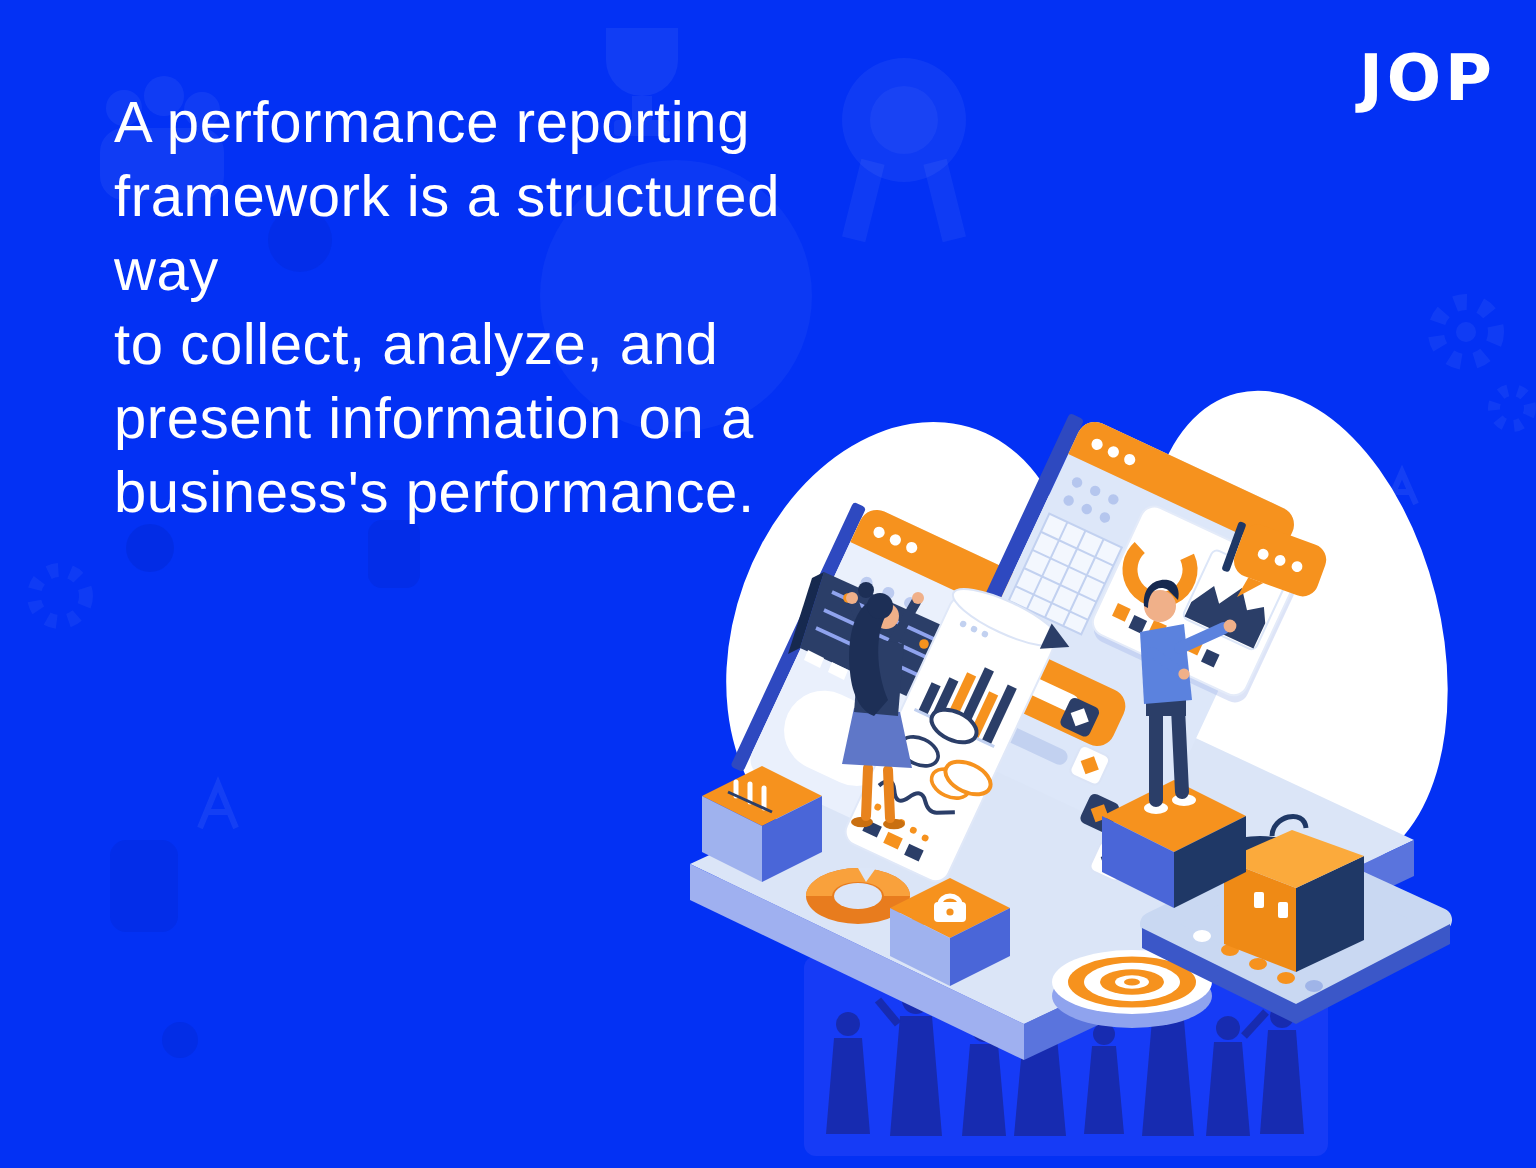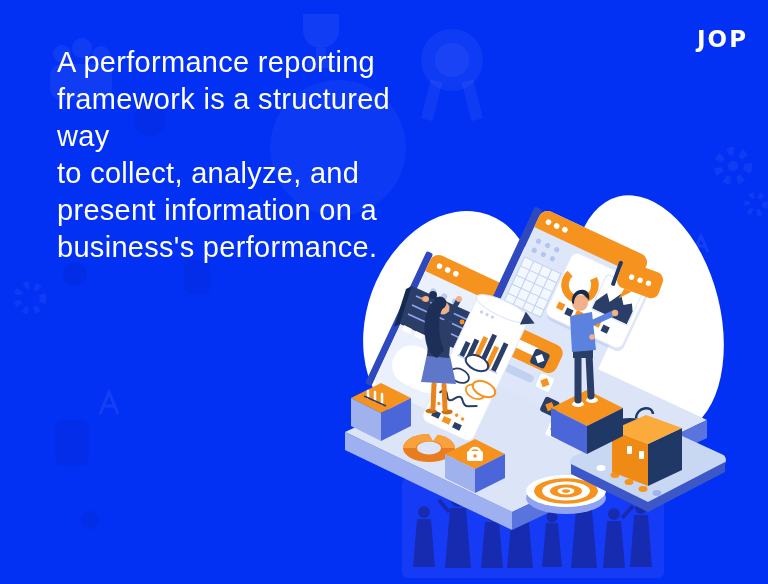--- a/index.html
+++ b/index.html
@@ -12,21 +12,21 @@
   .headline{
     position:absolute;left:57px;top:44px;width:372px;
     color:var(--text,#ffffff);
     font-size:29px;line-height:37px;letter-spacing:.3px;font-weight:500;
     white-space:pre-line;
   }
   .logo{
     position:absolute;top:22px;right:20px;
     color:var(--text,#ffffff);
     font-family:"DejaVu Sans",sans-serif;
-    font-weight:900;font-size:23px;letter-spacing:2px;line-height:34px;
+    font-weight:900;font-size:32px;letter-spacing:2px;line-height:34px;
   }
   .illustration{position:absolute;left:340px;top:180px;width:428px;height:404px;}
 </style>
 </head>
 <body>
 
 <div class="canvas">
 
   <svg class="watermarks" width="768" height="584" viewBox="0 0 768 584">
     <g fill="#ffffff" opacity="0.05">

